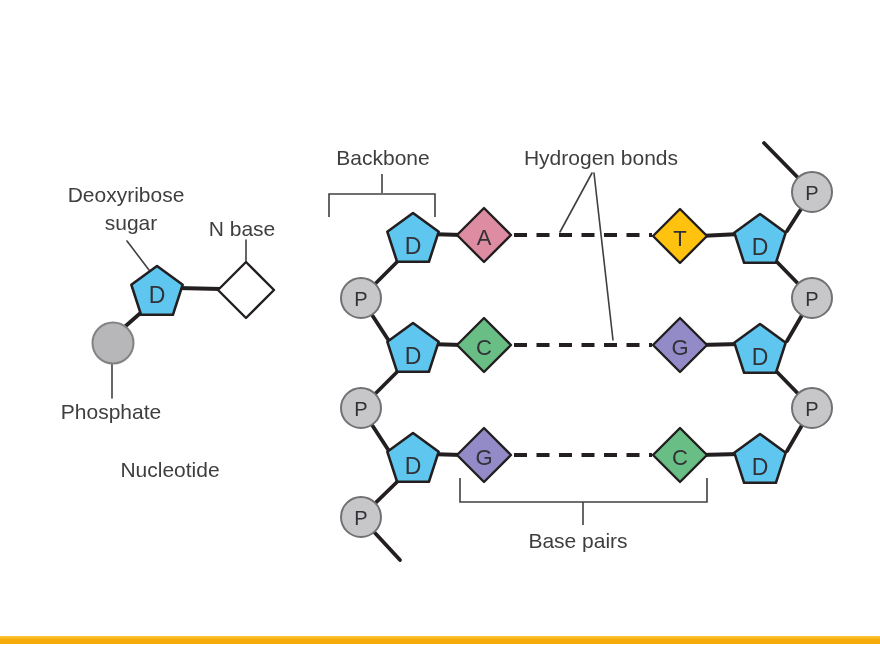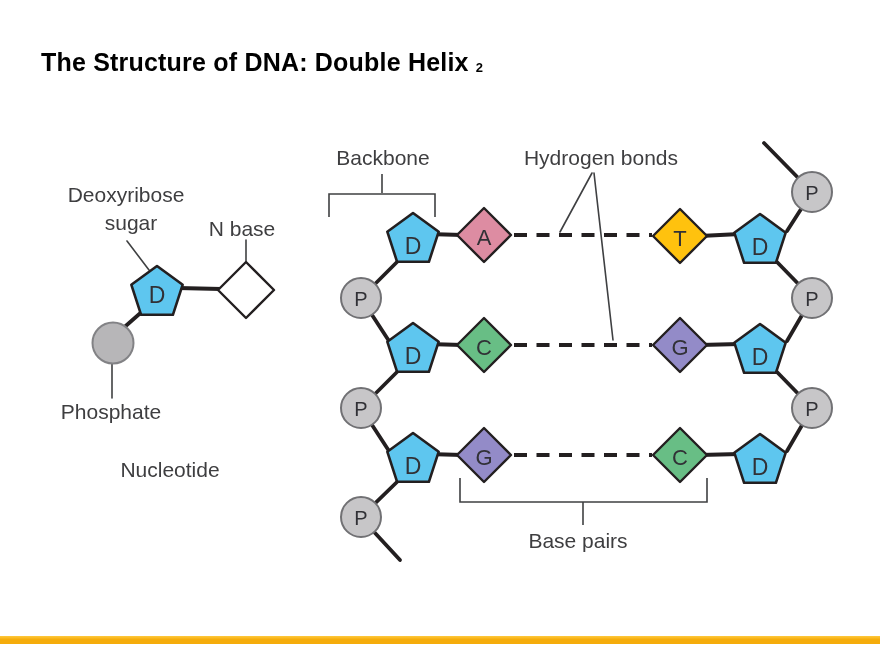--- a/index.html
+++ b/index.html
@@ -54,23 +54,20 @@
   .accent-bar{
     position:absolute;left:0;top:636px;width:880px;height:8px;
     background:linear-gradient(180deg,var(--accent-bar-light) 0%,var(--accent-bar) 45%,var(--accent-bar) 100%);
   }
 </style>
 </head>
 <body>
 
 <div class="page">
 
-  <div class="title">
-    <span>The Structure of DNA: Double Helix</span><span class="pagenum">2</span>
-  </div>
 
   <svg width="880" height="660" viewBox="0 0 880 660">
 
     <g>
       <line class="thin" x1="127" y1="241" x2="149" y2="270"></line>
       <line class="thin" x1="246" y1="240" x2="246" y2="261"></line>
       <line class="thin" x1="112" y1="364" x2="112" y2="398"></line>
       <line class="bond" x1="178" y1="288" x2="221" y2="289"></line>
       <line class="bond" x1="145" y1="309" x2="120" y2="331"></line>
 

